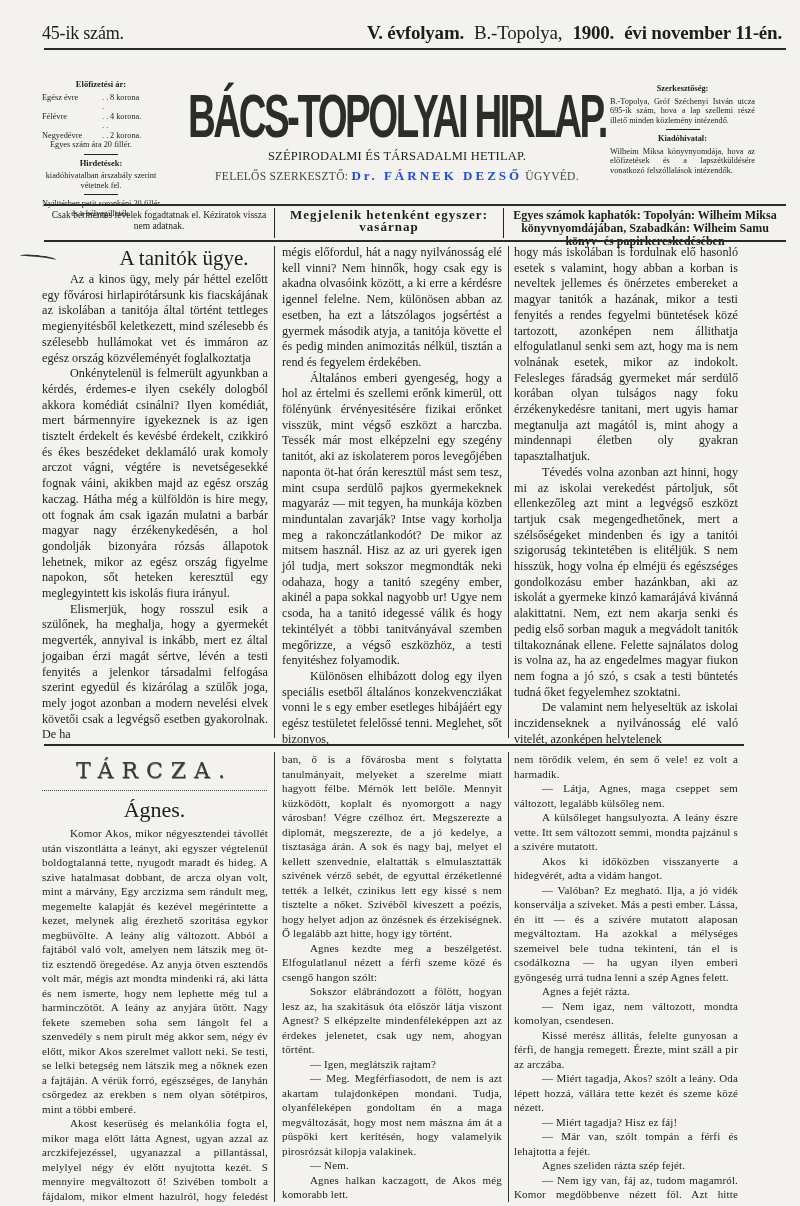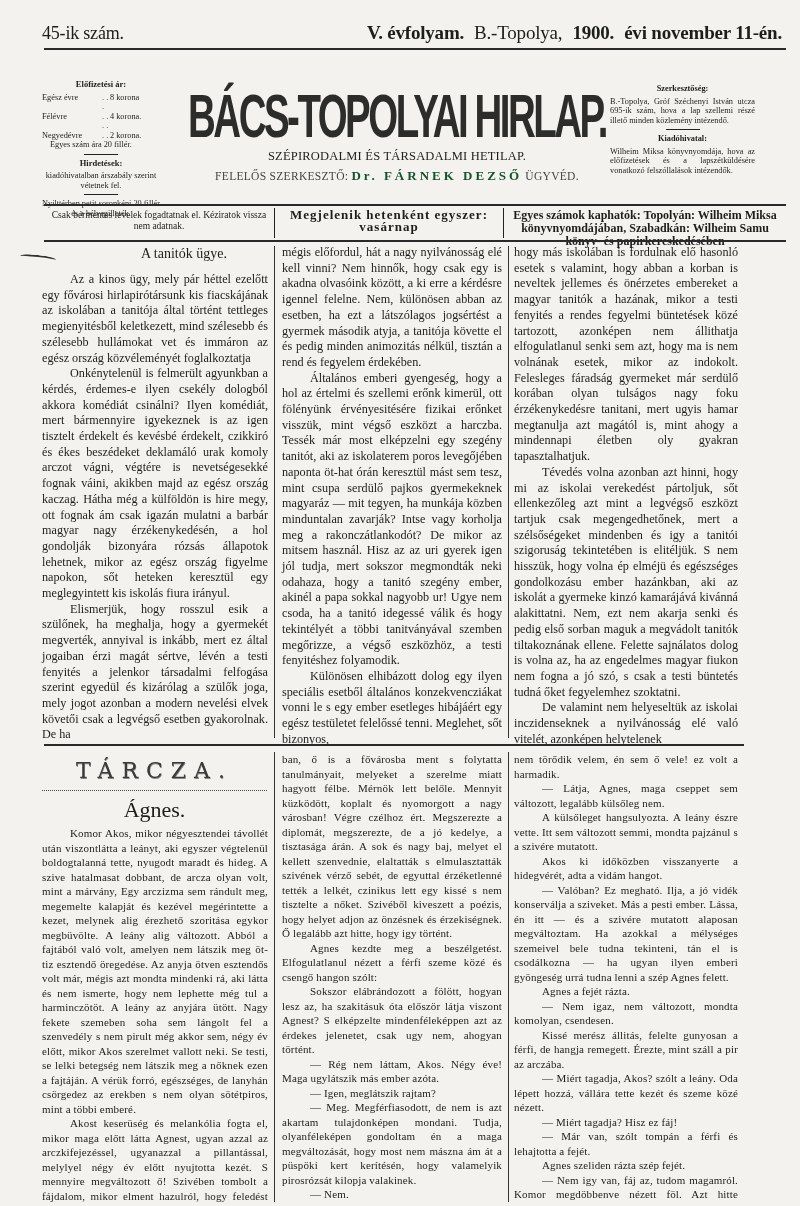--- a/index.html
+++ b/index.html
@@ -30,38 +30,38 @@
   }
   .masthead .title {
     font-family: "Liberation Sans Narrow", "Liberation Sans", sans-serif;
     font-size: 62px; line-height: 62px; font-weight: bold;
     letter-spacing: -4px; transform: scaleX(0.62); transform-origin: center;
     white-space: nowrap; color: #2c2c2a;
     display: inline-block; width: 720px; margin-left: -135px;
   }
   .masthead .tag { font-size: 12.5px; margin-top: 2px; letter-spacing: 0.2px; }
   .masthead .editor { font-size: 11.5px; margin-top: 4px; color: #444; letter-spacing: 0.3px; }
-  .masthead .editor b { color: #14532d; font-size: 13px; letter-spacing: 3px; }
+  .masthead .editor b { color: #1d4ed8; font-size: 13px; letter-spacing: 3px; }
   .sub-right { position: absolute; top: 84px; left: 568px; width: 145px; font-size: 8.3px; line-height: 9.5px; }
   .sub-right .h { font-weight: bold; text-align: center; margin-bottom: 3px; }
   .sub-right p { margin: 0; text-align: justify; }
   .sub-right hr { width: 34px; border: 0; border-top: 1.5px solid #222; margin: 4px auto; }
   .infobar { position: absolute; top: 208px; left: 2px; width: 742px; height: 30px; display: flex; font-size: 9.5px; line-height: 11px; }
   .infobar .c1 { width: 230px; text-align: center; padding-top: 2px; }
   .infobar .c2 { width: 228px; border-left: 1.5px solid #222; text-align: center; font-size: 13px; line-height: 12px; font-weight: bold; letter-spacing: 1px; padding-top: 1px; }
   .infobar .c3 { flex: 1; border-left: 1.5px solid #222; text-align: center; font-size: 12px; line-height: 13px; padding-top: 1px; font-weight: bold; }
   .col {
     position: absolute; font-size: 12.2px; line-height: 15.7px;
     text-align: justify; hyphens: manual;
   }
   .col p { margin: 0; text-indent: 28px; }
   .col p.noind { text-indent: 0; }
   .col.serif2 { font-size: 11px; line-height: 14.5px; letter-spacing: 0.15px; }
   .vline { position: absolute; border-left: 1.2px solid #333; }
-  .article-title { position: absolute; top: 246px; left: 62px; width: 160px; text-align: center; font-size: 14px; }
+  .article-title { position: absolute; top: 246px; left: 62px; width: 160px; text-align: center; font-size: 21px; }
   .flourish { position: absolute; top: 255px; left: -22px; width: 36px; height: 4px; border-top: 2px solid #333; border-radius: 50%; transform: rotate(6deg); }
   .tarcza { position: absolute; top: 758px; left: 0; width: 225px; text-align: center; font-size: 22px; font-weight: normal; letter-spacing: 8px; color: #3a3a3a; text-shadow: 0.5px 0.5px 0 #888; font-family: "DejaVu Serif", serif; }
   .tarcza-rule { position: absolute; top: 790px; left: 0; width: 225px; border-top: 1px dotted #444; }
   .story-title { position: absolute; top: 797px; left: 0; width: 225px; text-align: center; font-size: 22px; }
 </style>
 </head>
 <body>
 
 <div class="page">
 
@@ -156,21 +156,20 @@
 
   <div class="col serif2" style="top:826px; left:0; width:226px;">
     <p>Komor Akos, mikor négyesztendei távollét után viszontlátta a leányt, aki egyszer végtelenül boldogtalanná tette, nyugodt maradt és hideg. A szive hatalmasat dobbant, de arcza olyan volt, mint a márvány, Egy arczizma sem rándult meg, megemelte kalapját és kezével megérintette a kezet, melynek alig érezhető szoritása egykor megbüvölte. A leány alig változott. Abból a fajtából való volt, amelyen nem látszik meg öt-tiz esztendő öregedése. Az anyja ötven esztendős volt már, mégis azt mondta mindenki rá, aki látta és nem ismerte, hogy nem lephette még tul a harminczötöt. A leány az anyjára ütött. Nagy fekete szemeben soha sem lángolt fel a szenvedély s nem pirult még akkor sem, négy év előtt, mikor Akos szerelmet vallott neki. Se testi, se lelki betegség nem látszik meg a nőknek ezen a fajtáján. A vérük forró, egészséges, de lanyhán csörgedez az erekben s nem olyan sötétpiros, mint a többi emberé.</p>
     <p>Akost keserüség és melankólia fogta el, mikor maga előtt látta Agnest, ugyan azzal az arczkifejezéssel, ugyanazzal a pillantással, melylyel négy év előtt nyujtotta kezét. S mennyire megváltozott ő! Szivében tombolt a fájdalom, mikor elment hazulról, hogy feledést keressen s uj exitencziát teremtsen magának mint minden kezdő, aki erőt érez magá-</p>
   </div>
   <div class="vline" style="top:752px; left:232px; height:450px;"></div>
   <div class="col serif2" style="top:752px; left:240px; width:220px;">
     <p class="noind">ban, ő is a fővárosba ment s folytatta tanulmányait, melyeket a szerelme miatt hagyott félbe. Mérnök lett belőle. Mennyit küzködött, koplalt és nyomorgott a nagy városban! Végre czélhoz ért. Megszerezte a diplomát, megszerezte, de a jó kedelye, a tisztasága árán. A sok és nagy baj, melyet el kellett szenvednie, elaltatták s elmulasztatták szivének vérző sebét, de egyuttal érzéketlenné tették a lelkét, czinikus lett egy kissé s nem tisztelte a nőket. Szivéből kiveszett a poézis, hogy helyet adjon az önzésnek és érzekiségnek. Ő legalább azt hitte, hogy igy történt.</p>
     <p>Agnes kezdte meg a beszélgetést. Elfogulatlanul nézett a férfi szeme közé és csengő hangon szólt:</p>
     <p>Sokszor elábrándozott a fölött, hogyan lesz az, ha szakitásuk óta először látja viszont Agnest? S elképzelte mindenféleképpen azt az érdekes jelenetet, csak ugy nem, ahogyan történt.</p>
-    <p>— Rég nem láttam, Akos. Négy éve! Maga ugylátszik más ember azóta.</p>
     <p>— Igen, meglátszik rajtam?</p>
     <p>— Meg. Megférfiasodott, de nem is azt akartam tulajdonképen mondani. Tudja, olyanféleképen gondoltam én a maga megváltozását, hogy most nem mászna ám át a püspöki kert kerítésén, hogy valamelyik pirosrózsát kilopja valakinek.</p>
     <p>— Nem.</p>
     <p>Agnes halkan kaczagott, de Akos még komorabb lett.</p>
 
   </div>
   <div class="vline" style="top:752px; left:466px; height:450px;"></div>
   <div class="col serif2" style="top:752px; left:472px; width:224px;">
     <p class="noind">nem törődik velem, én sem ő vele! ez volt a harmadik.</p>
     <p>— Látja, Agnes, maga cseppet sem változott, legalább külsőleg nem.</p>

